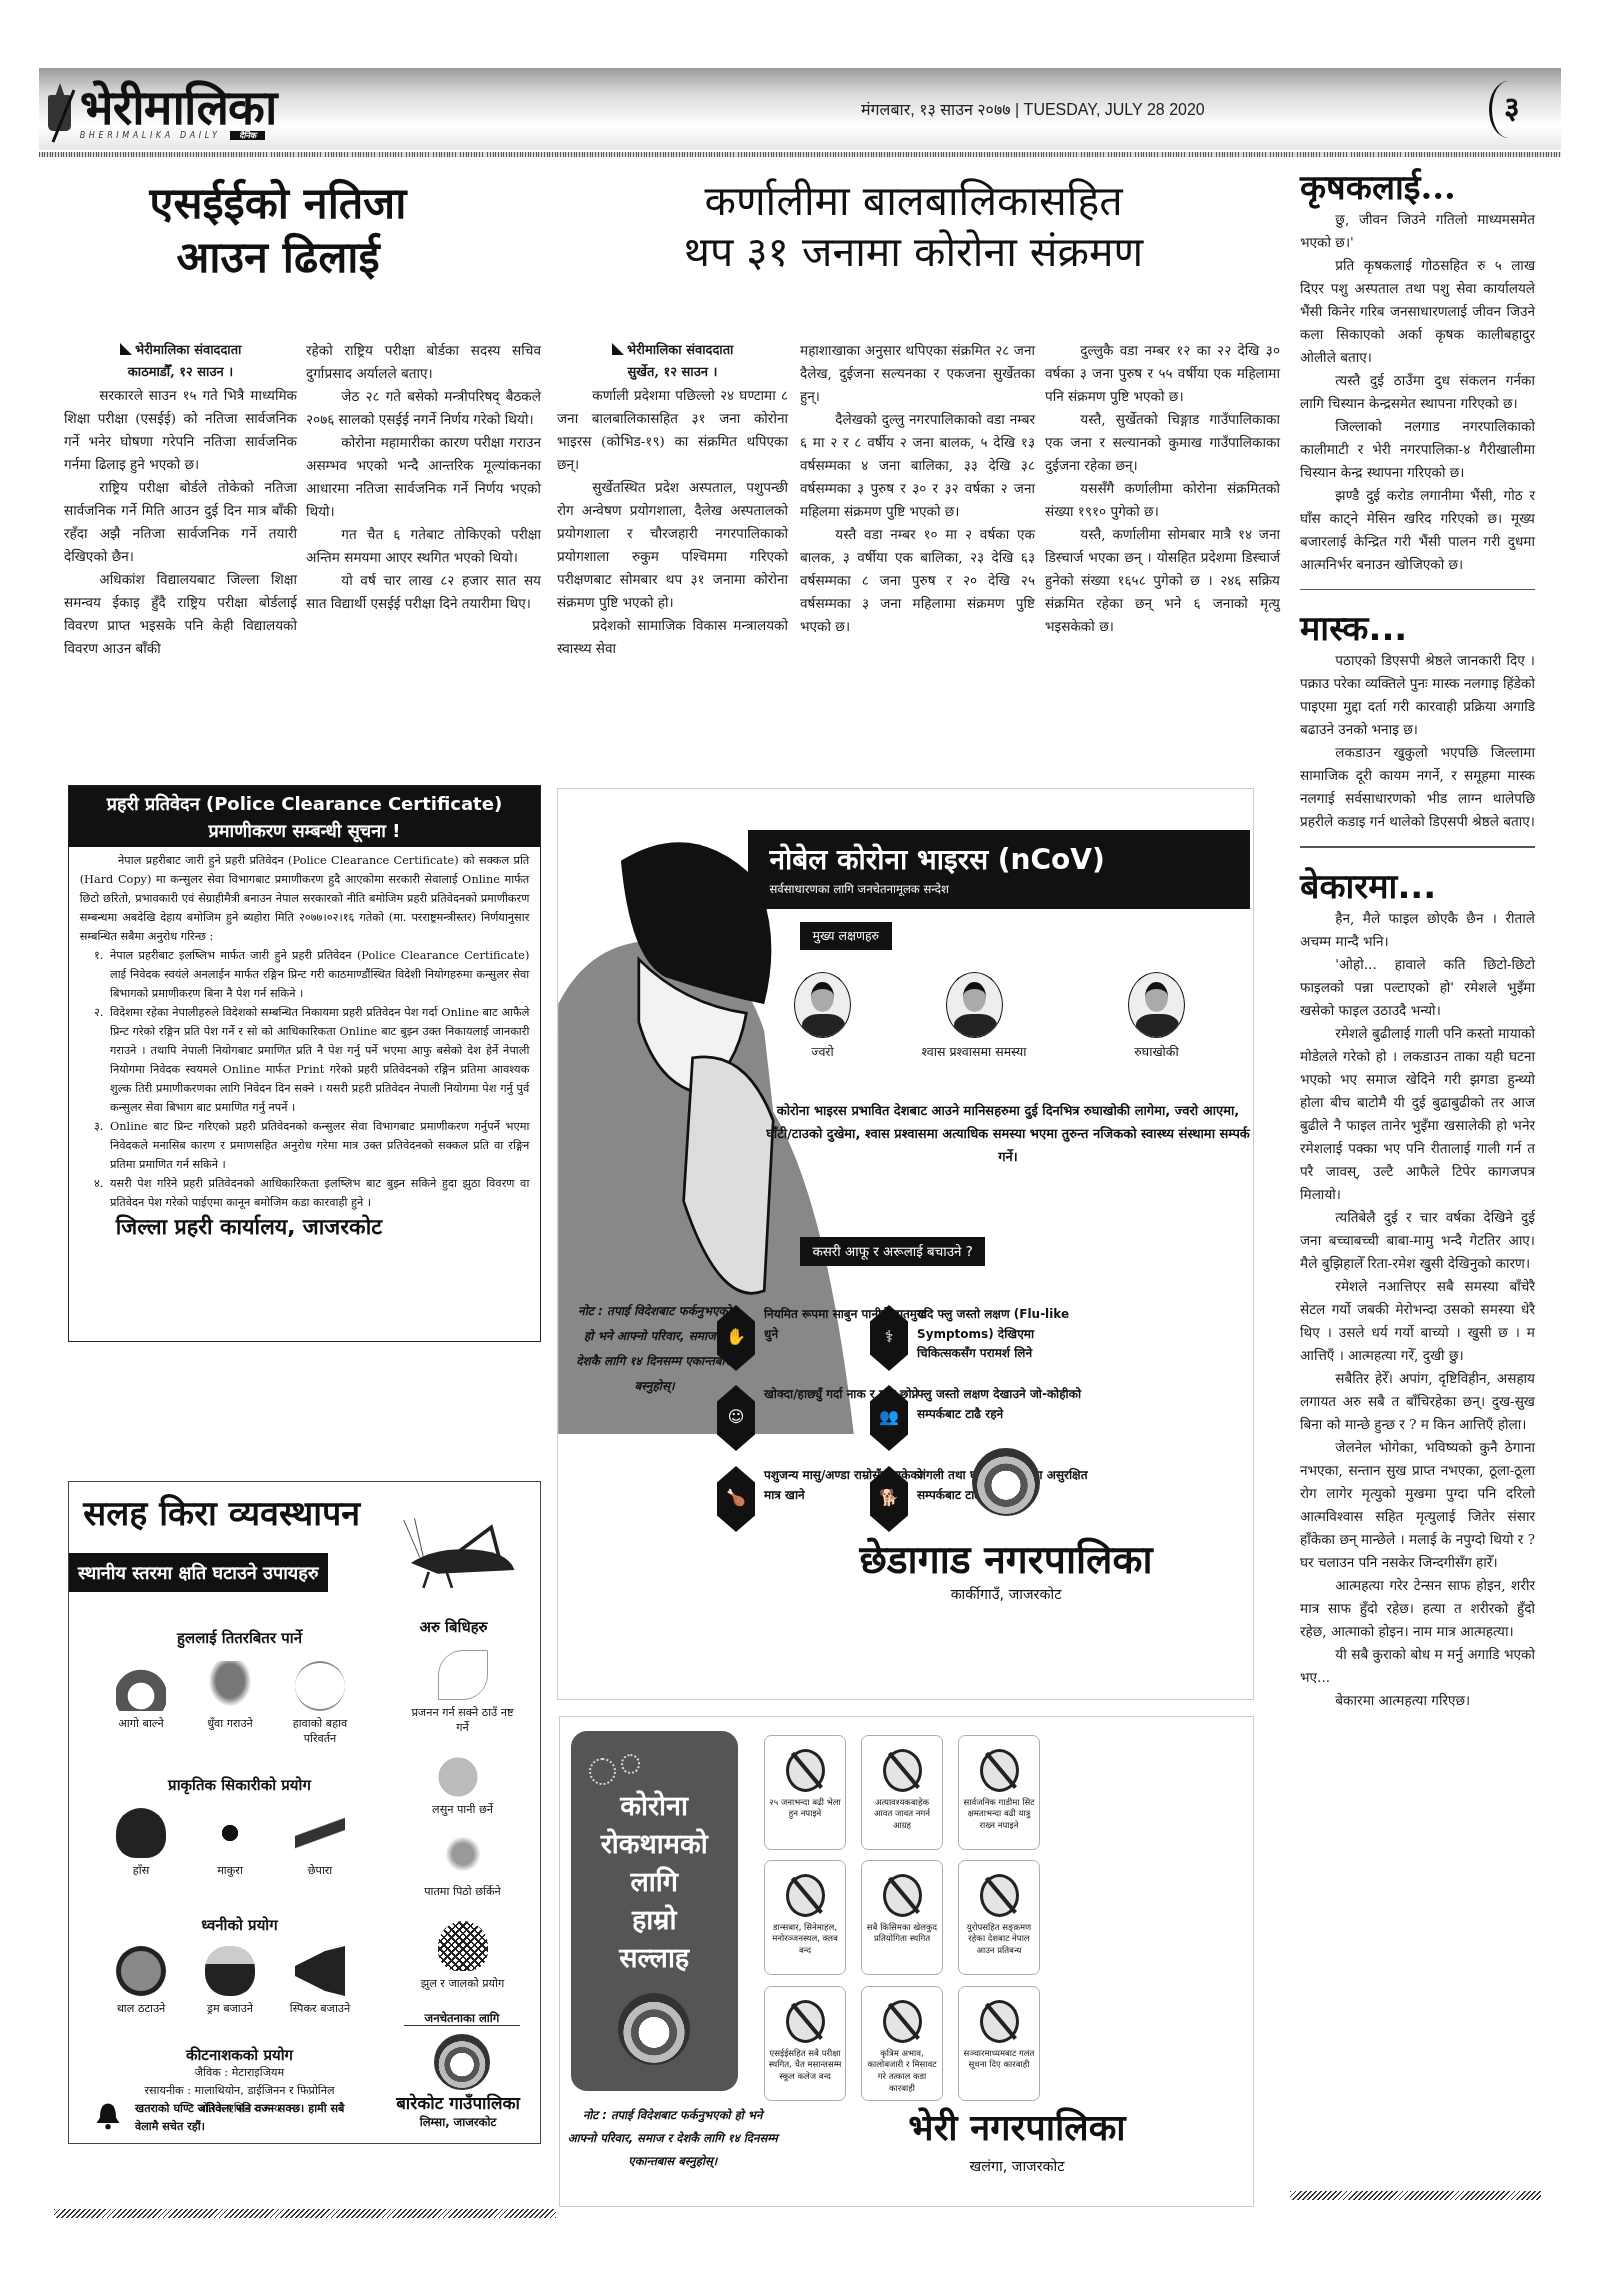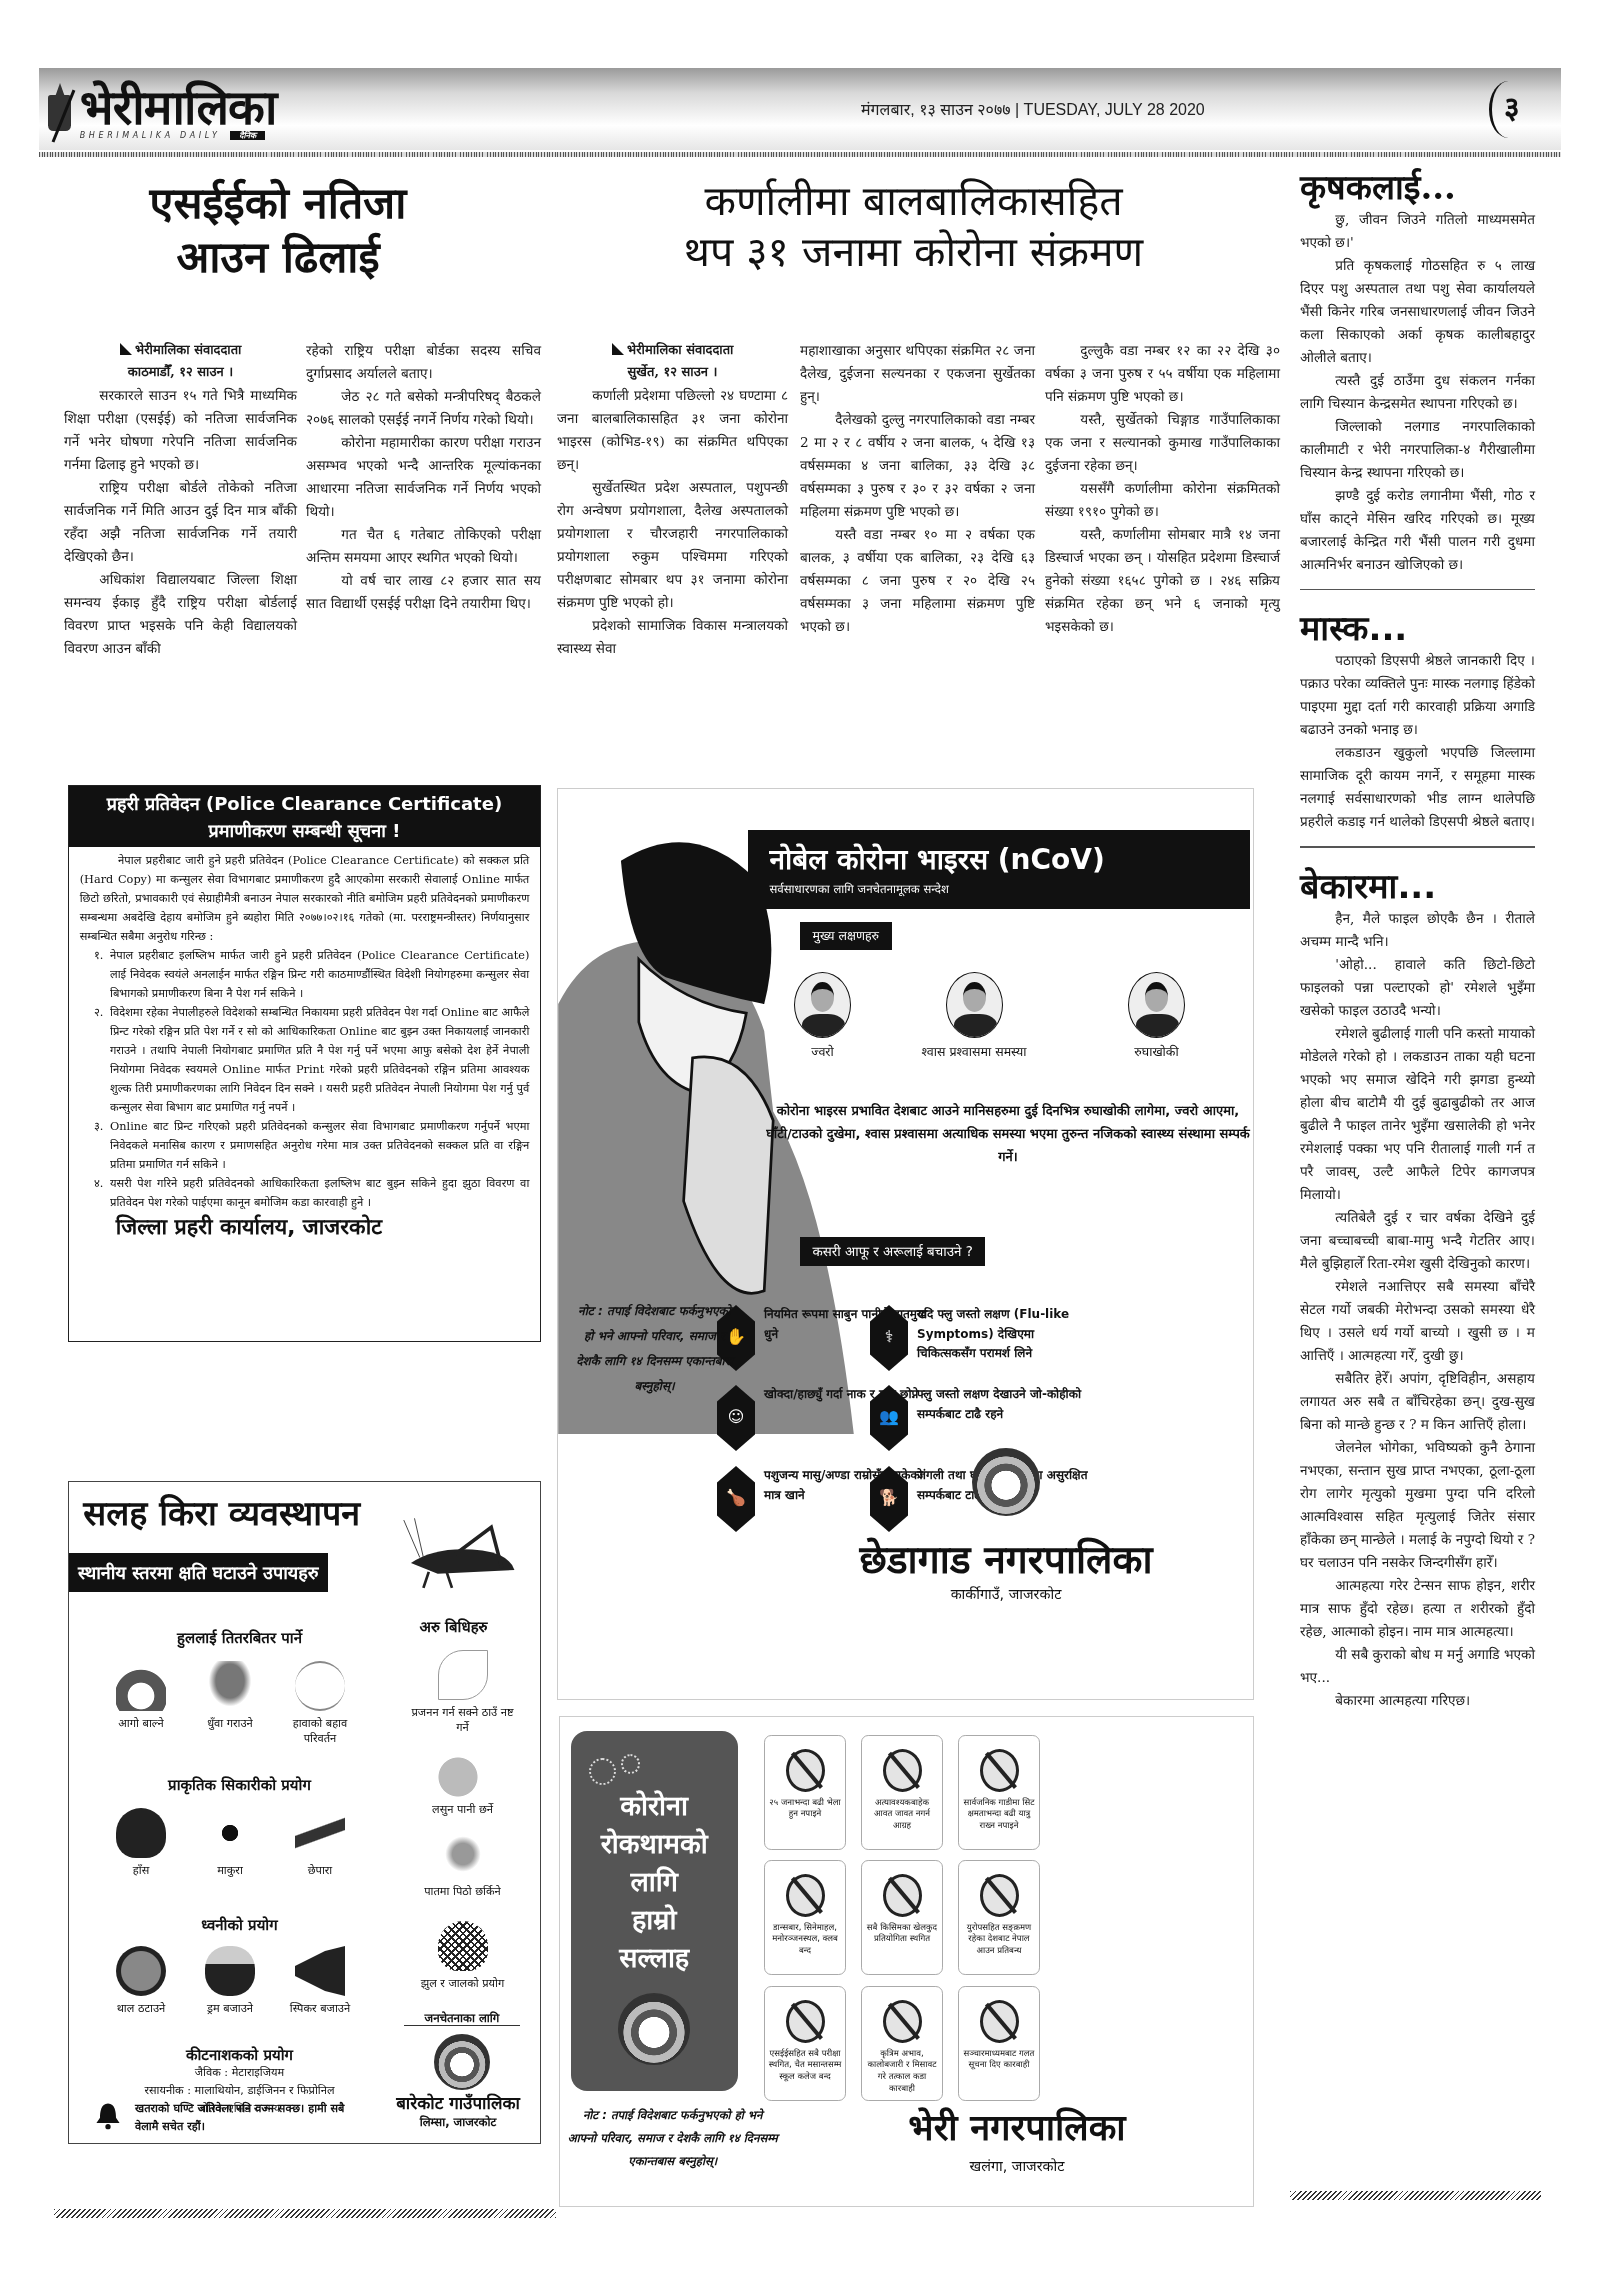--- a/index.html
+++ b/index.html
@@ -148,21 +148,21 @@
 </h1>
 <div id="a2-c1" class="col-text">
   <div class="byline"><span class="tri"></span><span>भेरीमालिका संवाददाता</span></div>
   <div class="byline">सुर्खेत, १२ साउन ।</div>
   <p>कर्णाली प्रदेशमा पछिल्लो २४ घण्टामा ८ जना बालबालिकासहित ३१ जना कोरोना भाइरस (कोभिड-१९) का संक्रमित थपिएका छन्।</p>
   <p>सुर्खेतस्थित प्रदेश अस्पताल, पशुपन्छी रोग अन्वेषण प्रयोगशाला, दैलेख अस्पतालको प्रयोगशाला र चौरजहारी नगरपालिकाको प्रयोगशाला रुकुम पश्चिममा गरिएको परीक्षणबाट सोमबार थप ३१ जनामा कोरोना संक्रमण पुष्टि भएको हो।</p>
   <p>प्रदेशको सामाजिक विकास मन्त्रालयको स्वास्थ्य सेवा</p>
 </div>
 <div id="a2-c2" class="col-text">
   <div>महाशाखाका अनुसार थपिएका संक्रमित २८ जना दैलेख, दुईजना सल्यनका र एकजना सुर्खेतका हुन्।</div>
-  <p>दैलेखको दुल्लु नगरपालिकाको वडा नम्बर 2 मा २ र ८ वर्षीय २ जना बालक, ५ देखि १३ वर्षसम्मका ४ जना बालिका, ३३ देखि ३८ वर्षसम्मका ३ पुरुष र ३० र ३२ वर्षका २ जना महिलमा संक्रमण पुष्टि भएको छ।</p>
+  <p>दैलेखको दुल्लु नगरपालिकाको वडा नम्बर ६ मा २ र ८ वर्षीय २ जना बालक, ५ देखि १३ वर्षसम्मका ४ जना बालिका, ३३ देखि ३८ वर्षसम्मका ३ पुरुष र ३० र ३२ वर्षका २ जना महिलमा संक्रमण पुष्टि भएको छ।</p>
   <p>यस्तै वडा नम्बर १० मा २ वर्षका एक बालक, ३ वर्षीया एक बालिका, २३ देखि ६३ वर्षसम्मका ८ जना पुरुष र २० देखि २५ वर्षसम्मका ३ जना महिलामा संक्रमण पुष्टि भएको छ।</p>
 </div>
 <div id="a2-c3" class="col-text">
   <p>दुल्लुकै वडा नम्बर १२ का २२ देखि ३० वर्षका ३ जना पुरुष र ५५ वर्षीया एक महिलामा पनि संक्रमण पुष्टि भएको छ।</p>
   <p>यस्तै, सुर्खेतको चिङ्गाड गाउँपालिकाका एक जना र सल्यानको कुमाख गाउँपालिकाका दुईजना रहेका छन्।</p>
   <p>यससँगै कर्णालीमा कोरोना संक्रमितको संख्या १९१० पुगेको छ।</p>
   <p>यस्तै, कर्णालीमा सोमबार मात्रै १४ जना डिस्चार्ज भएका छन् । योसहित प्रदेशमा डिस्चार्ज हुनेको संख्या १६५८ पुगेको छ । २४६ सक्रिय संक्रमित रहेका छन् भने ६ जनाको मृत्यु भइसकेको छ।</p>
 </div>
 
 <aside id="side" class="col-text">

